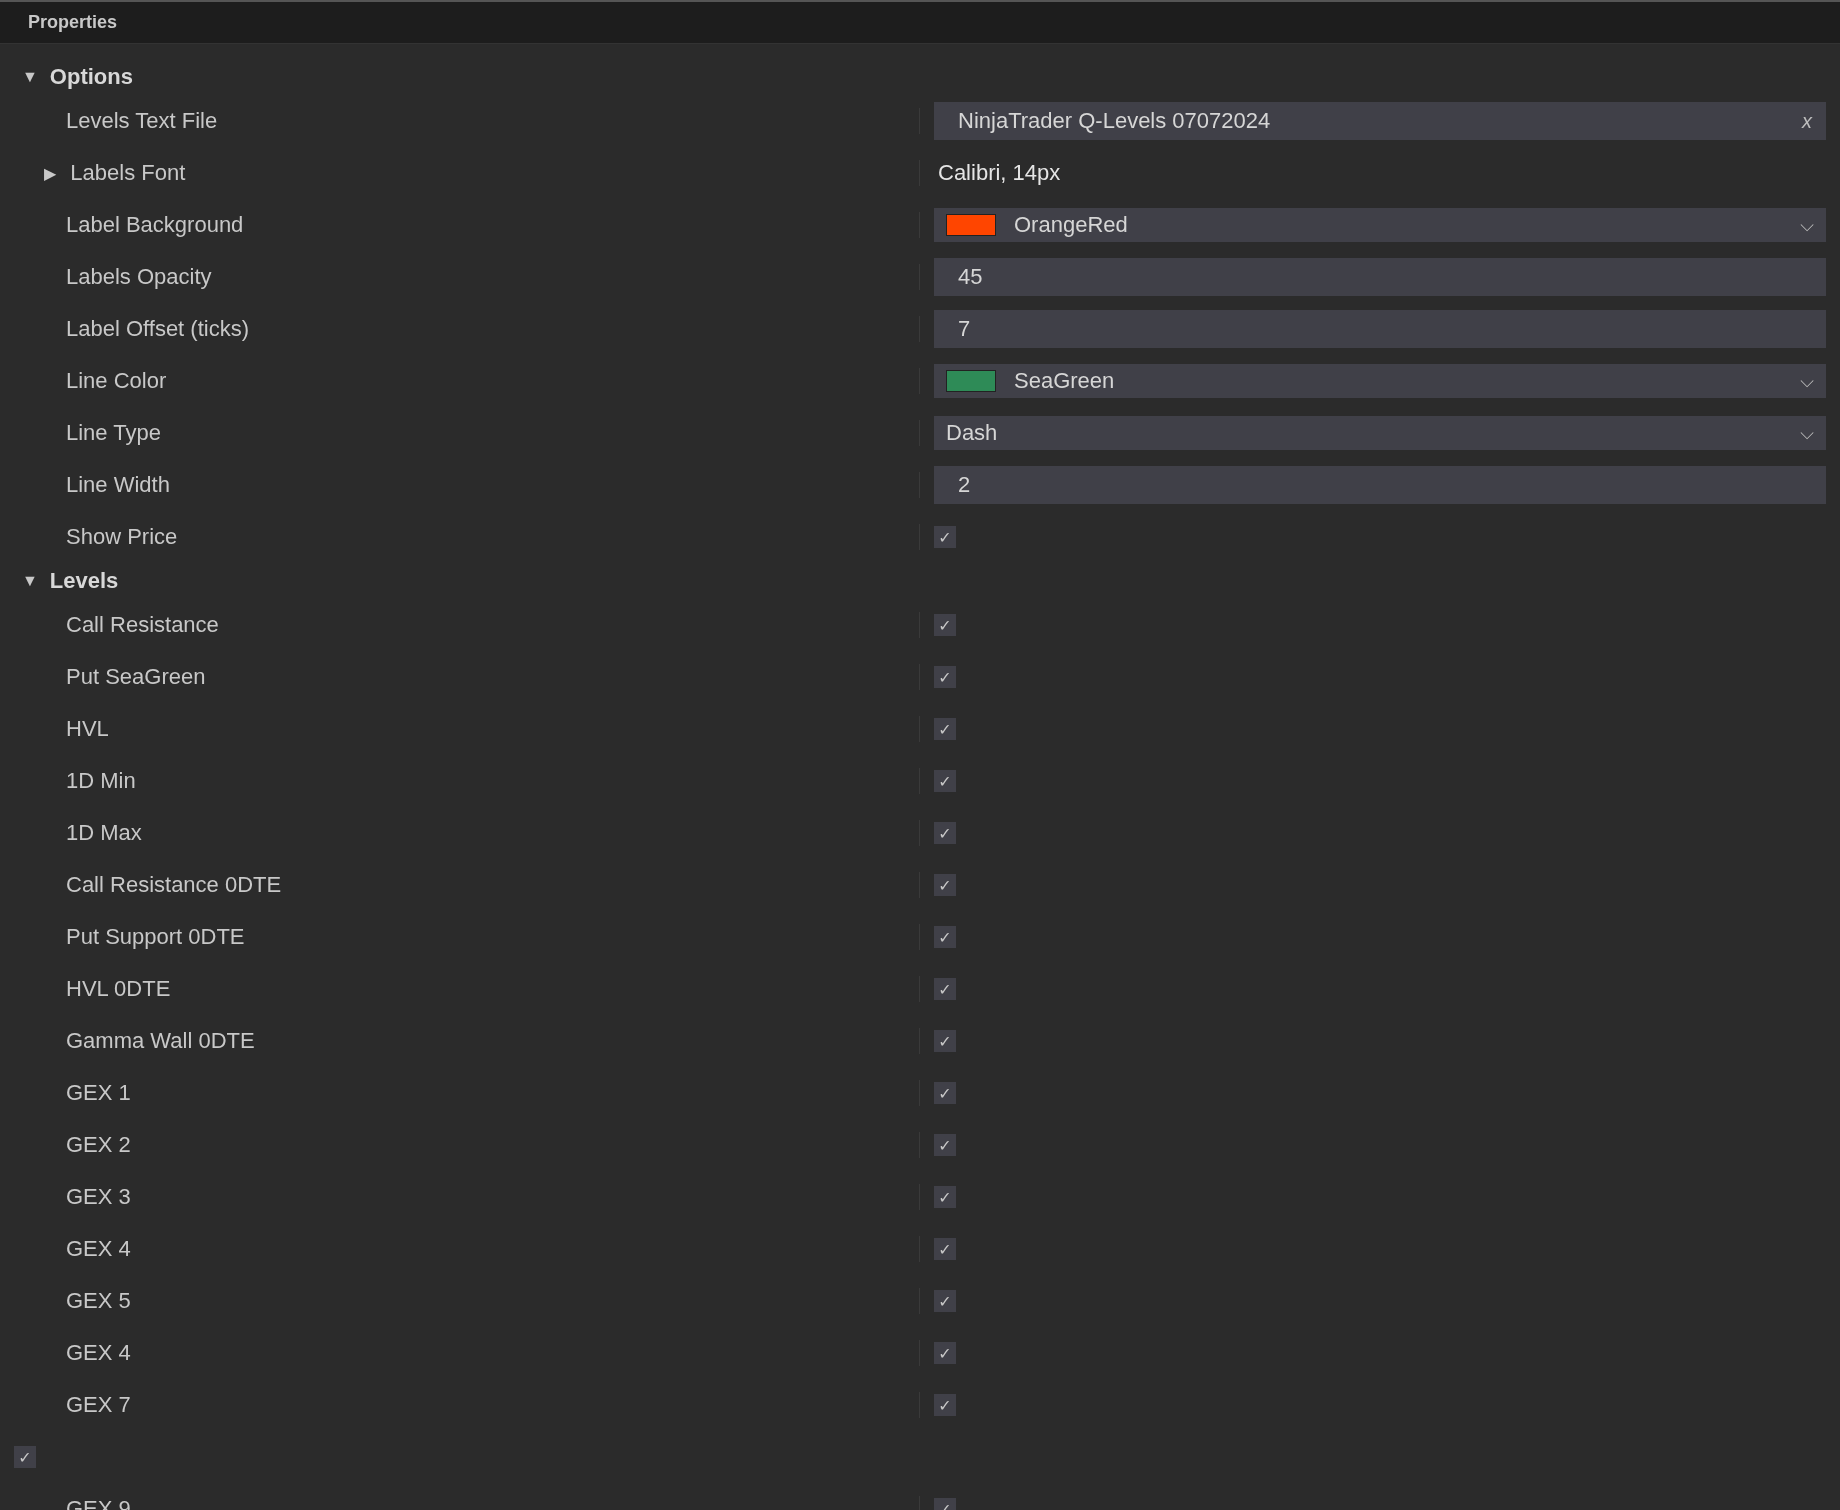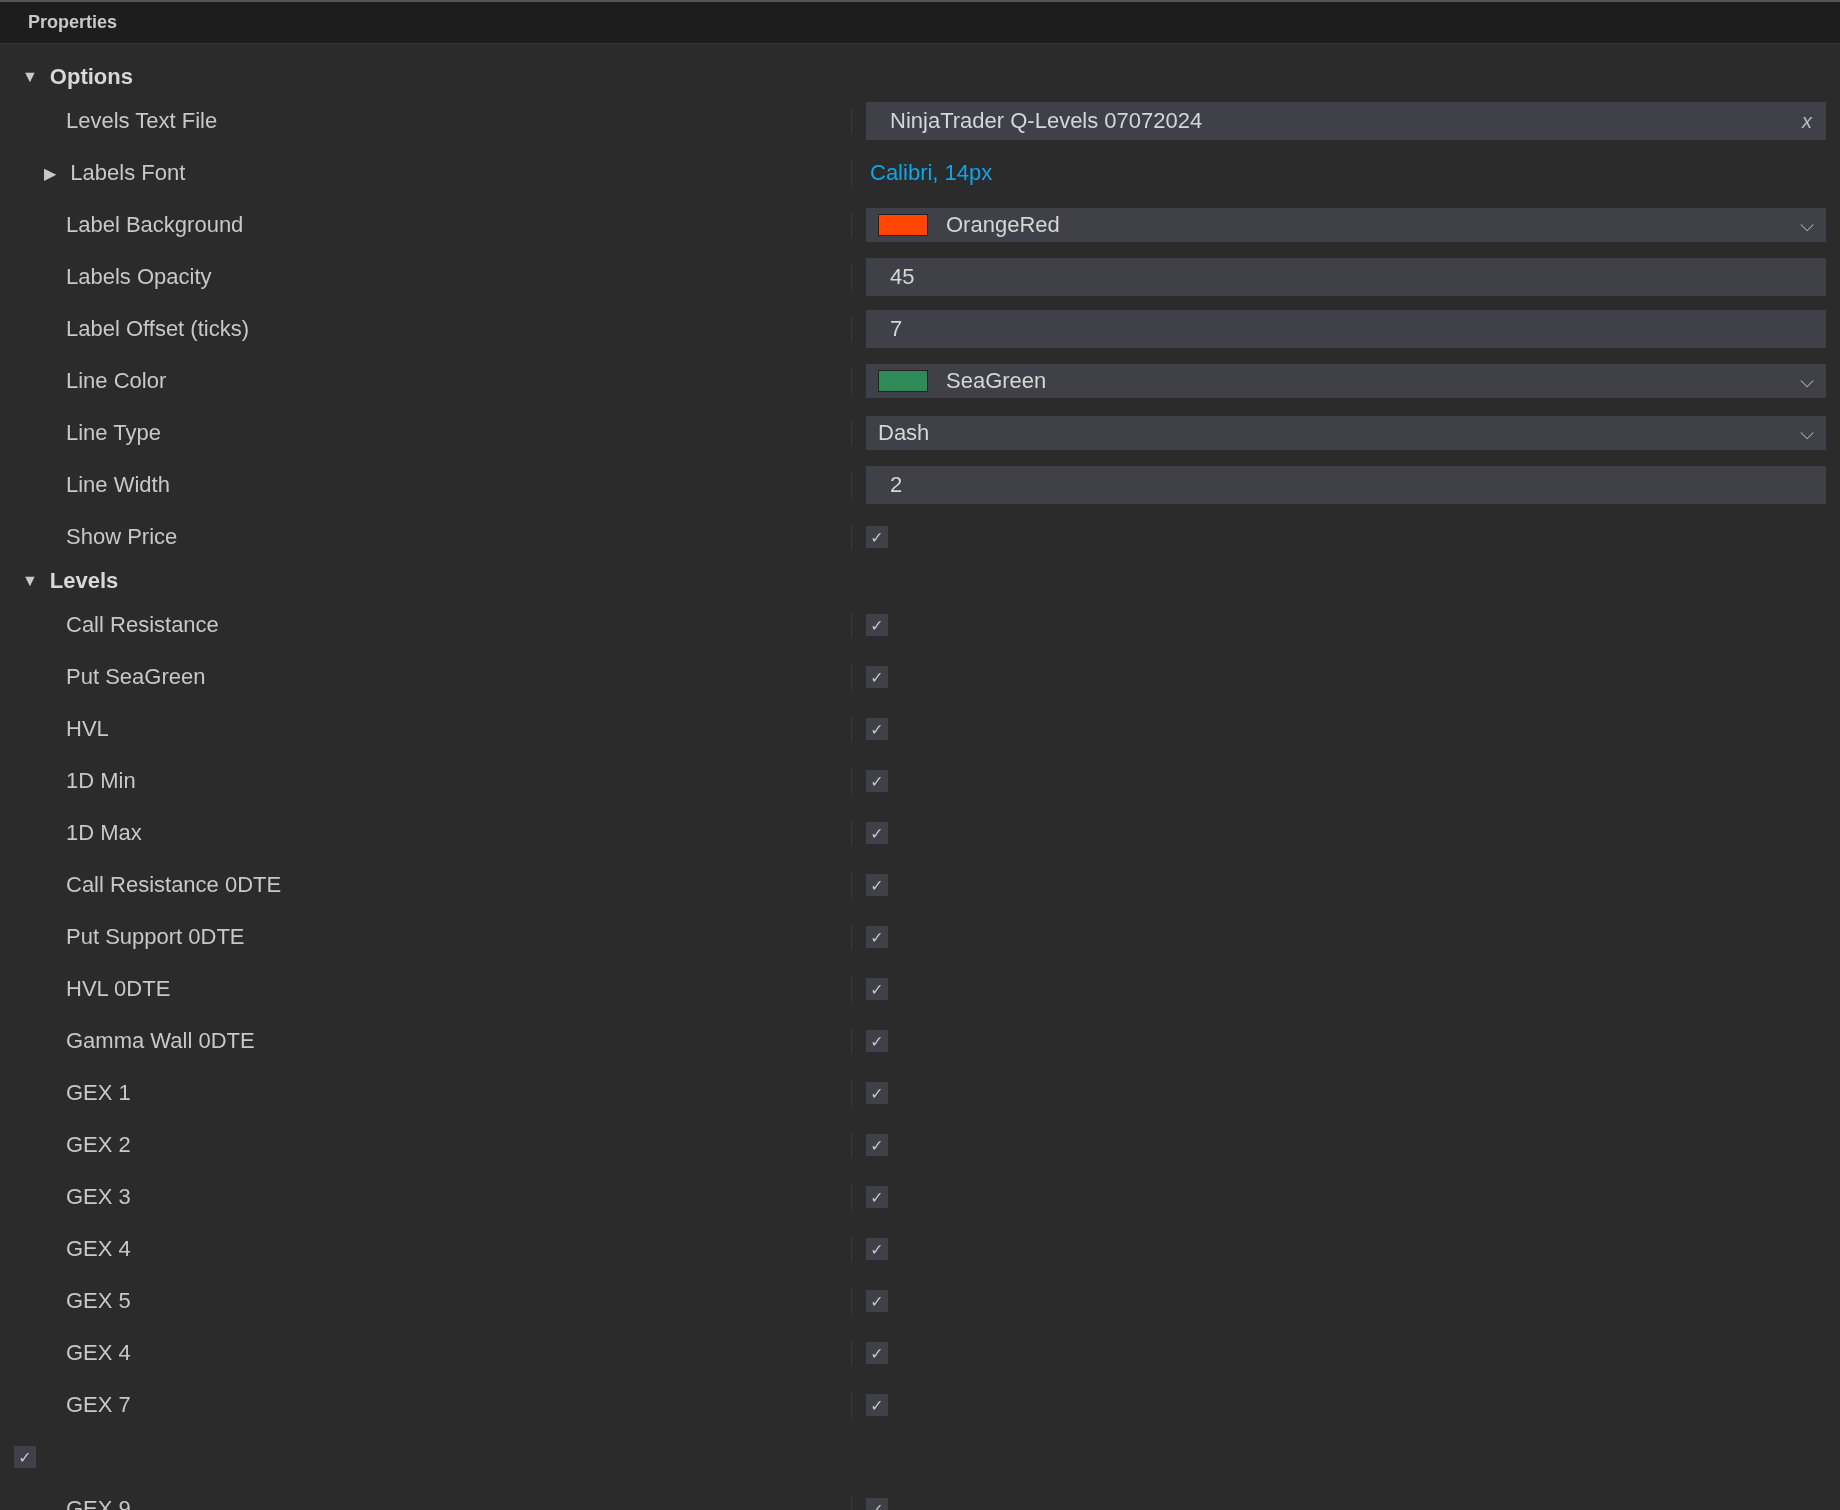--- a/index.html
+++ b/index.html
@@ -39,21 +39,21 @@
     margin-right: 12px;
     font-size: 16px;
     color: #c8c8c8;
   }
   .row {
     display: flex;
     align-items: center;
     min-height: 46px;
   }
   .label-cell {
-    width: 852px;
+    width: 920px;
     display: flex;
     align-items: center;
     padding-left: 66px;
     border-right: 1px solid #3a3a3a;
   }
   .label-cell.with-arrow { padding-left: 44px; }
   .label-cell .arrow-right {
     display: inline-block;
     margin-right: 14px;
     font-size: 16px;
@@ -100,21 +100,21 @@
     color: #c0c0c0;
   }
   .color-swatch {
     width: 50px;
     height: 22px;
     border: 1px solid #222;
     display: inline-block;
     margin-right: 18px;
   }
   .plain-text {
-    color: #0ea5e9;
+    color: #e5e5e5;
     padding-left: 4px;
   }
   .checkbox {
     width: 22px;
     height: 22px;
     background: #404048;
     display: flex;
     align-items: center;
     justify-content: center;
     color: #c8c8c8;

